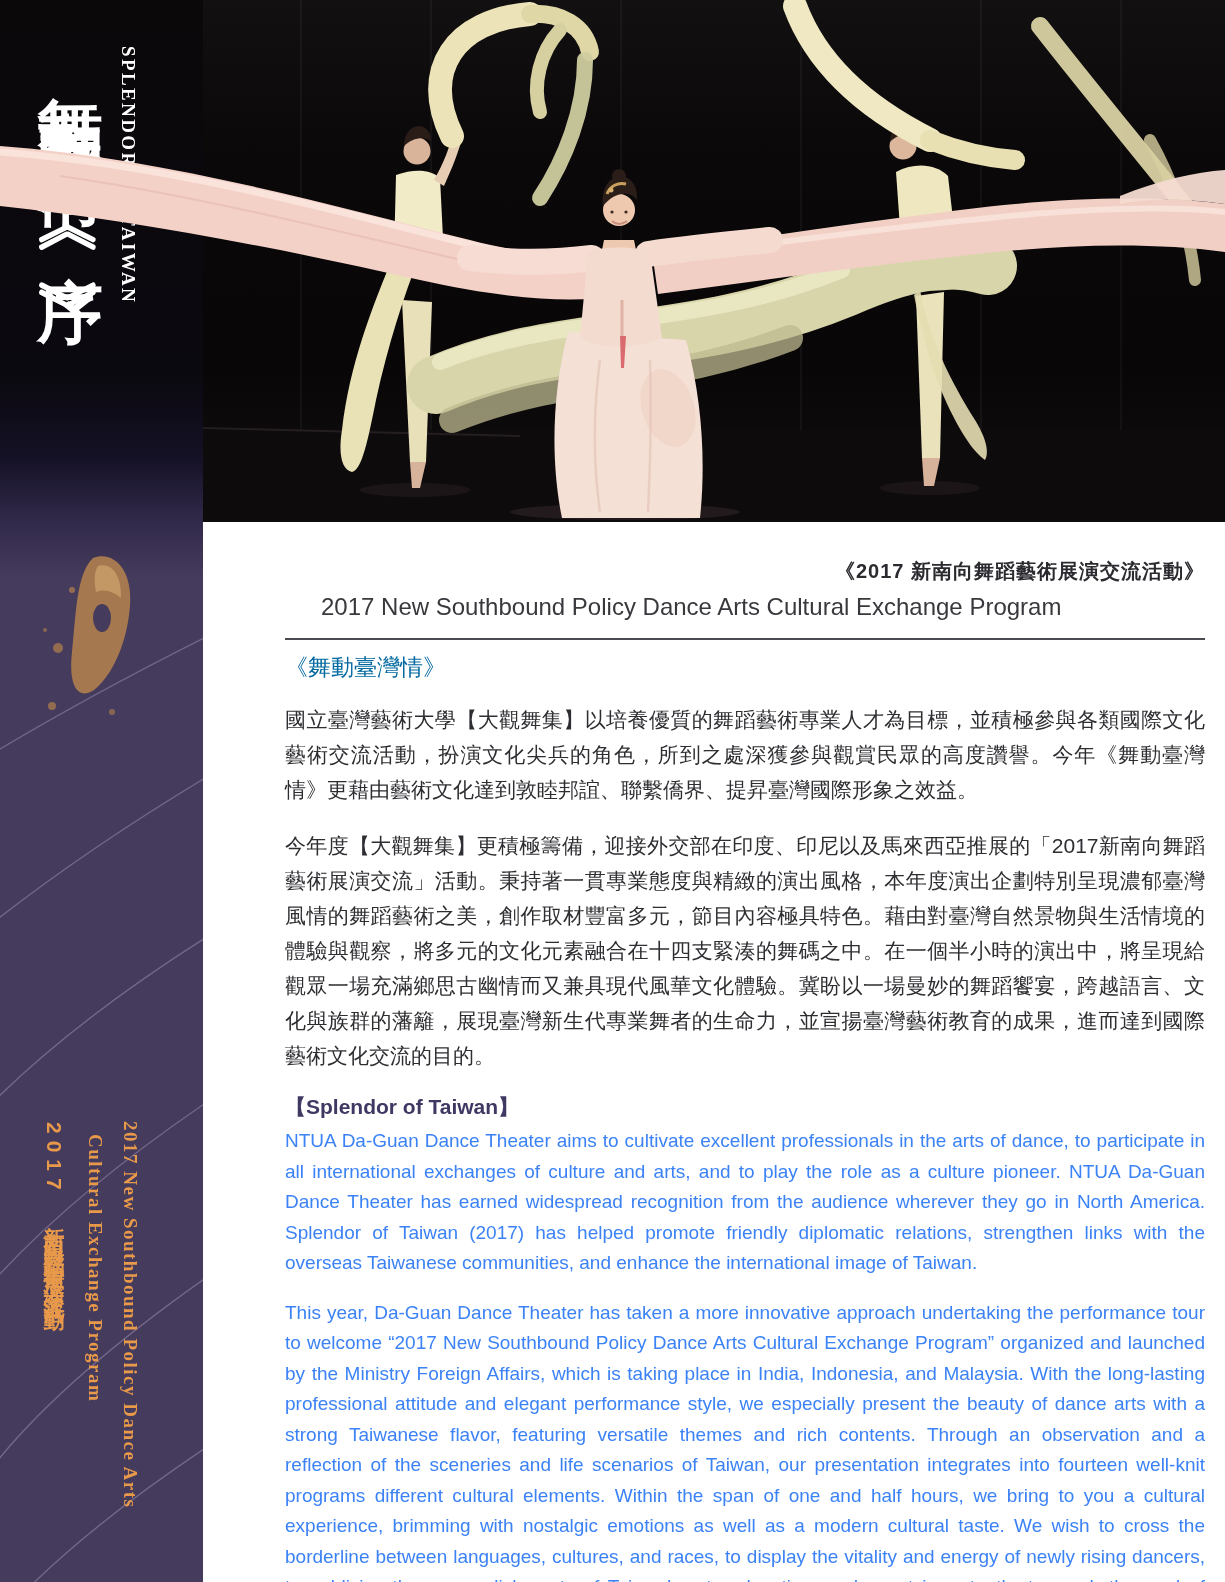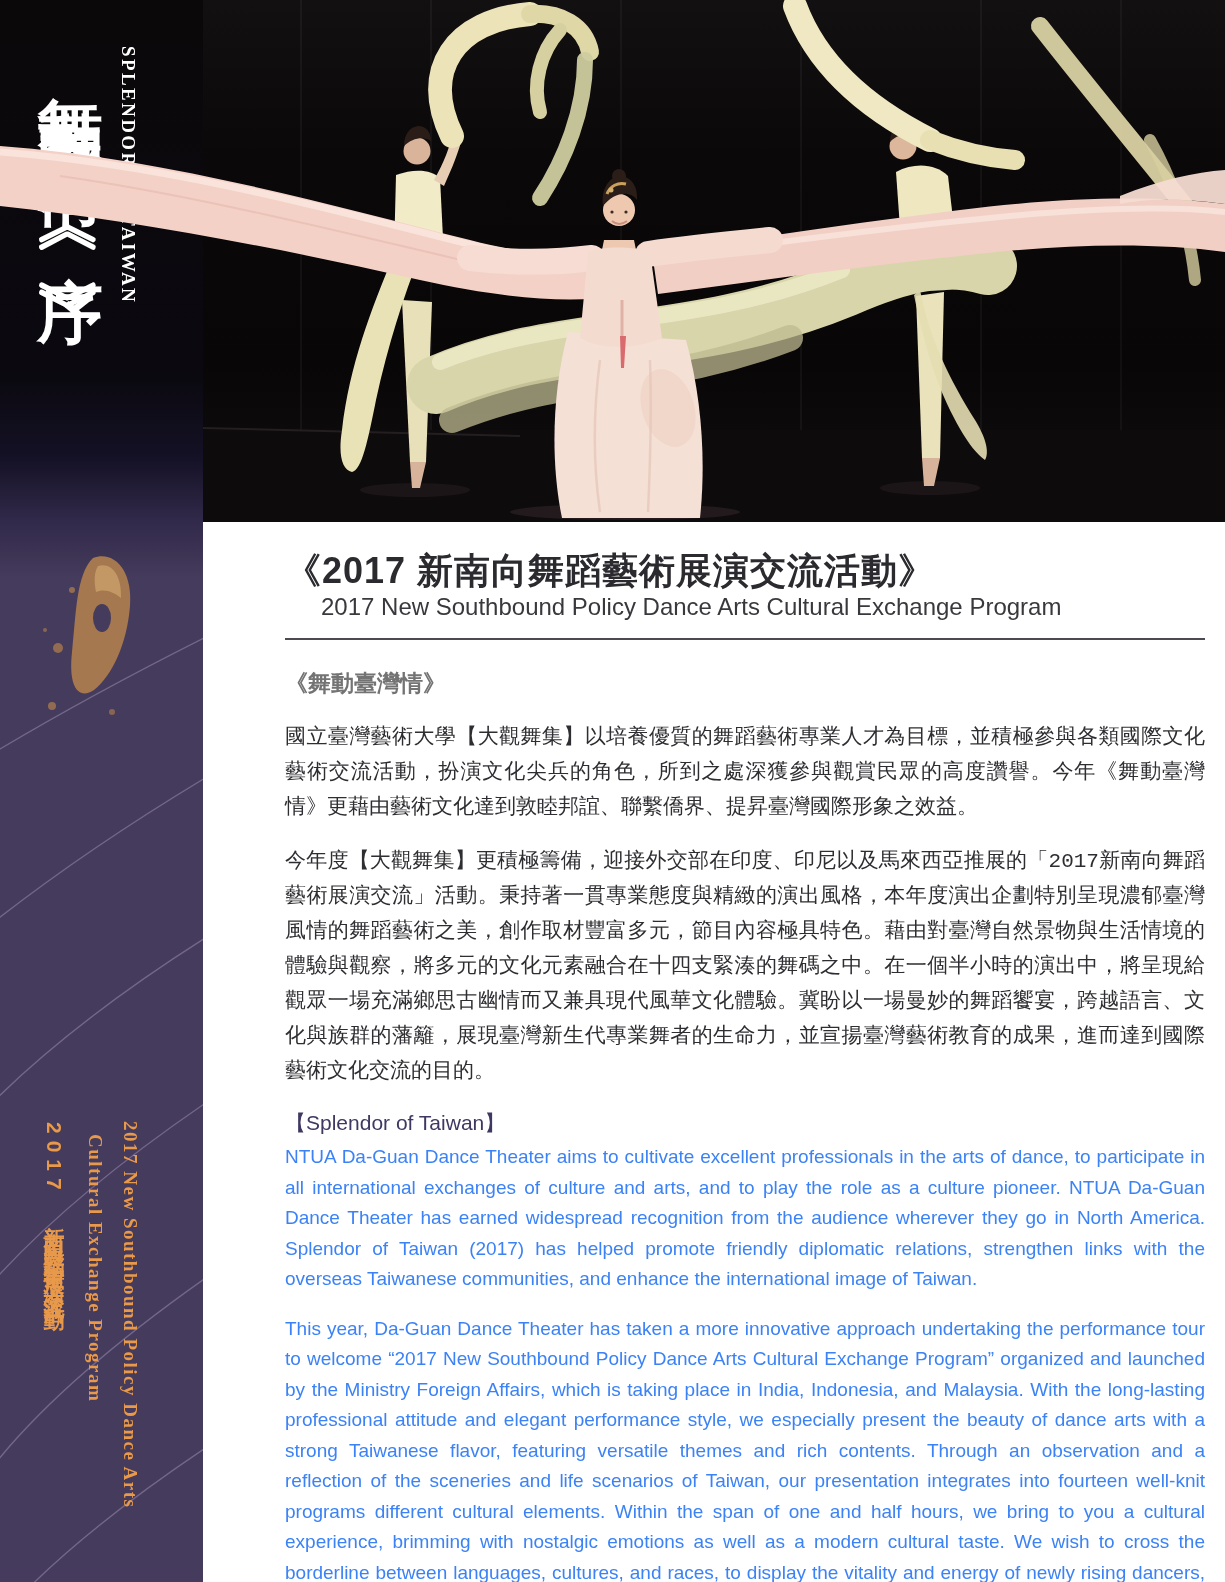--- a/index.html
+++ b/index.html
@@ -19,27 +19,27 @@
   .v-bottom{position:absolute;z-index:2;writing-mode:vertical-rl;color:#e8994a;font-weight:bold;}
   .v-bottom.cn{left:40px;top:1122px;font-size:21px;letter-spacing:7px;font-family:"Liberation Sans",sans-serif;}
   .v-bottom.en2{left:84px;top:1134px;font-size:19px;letter-spacing:1.5px;font-family:"Liberation Serif",serif;}
   .v-bottom.en1{left:119px;top:1121px;font-size:19px;letter-spacing:1.5px;font-family:"Liberation Serif",serif;}
 
   
   .hero{position:absolute;left:0;top:0;width:1225px;height:522px;z-index:3;}
 
   
   .content{position:absolute;left:285px;top:556px;width:920px;z-index:2;color:#2d2c31;}
-  .title-cn{font-size:36px;line-height:30px;font-weight:bold;color:#2b2a2f;letter-spacing:1px;}
+  .title-cn{font-size:20px;line-height:30px;font-weight:bold;color:#2b2a2f;letter-spacing:1px;text-align:right;}
   .title-en{font-size:24px;line-height:30px;font-weight:400;color:#39383d;margin-top:6px;margin-left:36px;}
   .rule{border:none;border-top:2px solid #4c4a50;margin:16px 0 0 0;width:100%;}
-  .cn-heading{font-size:23px;line-height:30px;font-weight:bold;color:#737373;margin-top:28px;}
+  .cn-heading{font-size:23px;line-height:30px;font-weight:normal;color:#0369a1;margin-top:12px;}
   .cn-body{font-size:21px;line-height:35px;color:#2e2d31;text-align:justify;margin-top:20px;}
-  .cn-body.second{margin-top:12px;font-family:Liberation Mono, monospace;}
-  .en-heading{font-size:21px;line-height:26px;font-weight:normal;color:#3e3862;margin-top:0;}
+  .cn-body.second{margin-top:12px;}
+  .en-heading{font-size:21px;line-height:26px;font-weight:bold;color:#3e3862;margin-top:0;}
   .en-body{font-size:19px;line-height:30.5px;color:#3b82f6;text-align:justify;margin-top:6px;}
   .en-body.second{margin-top:18px;}
 </style>
 </head>
 <body>
 
 <div class="page">
 
   <div class="sidebar">
     <svg class="decor" width="203" height="1582" viewBox="0 0 203 1582">

